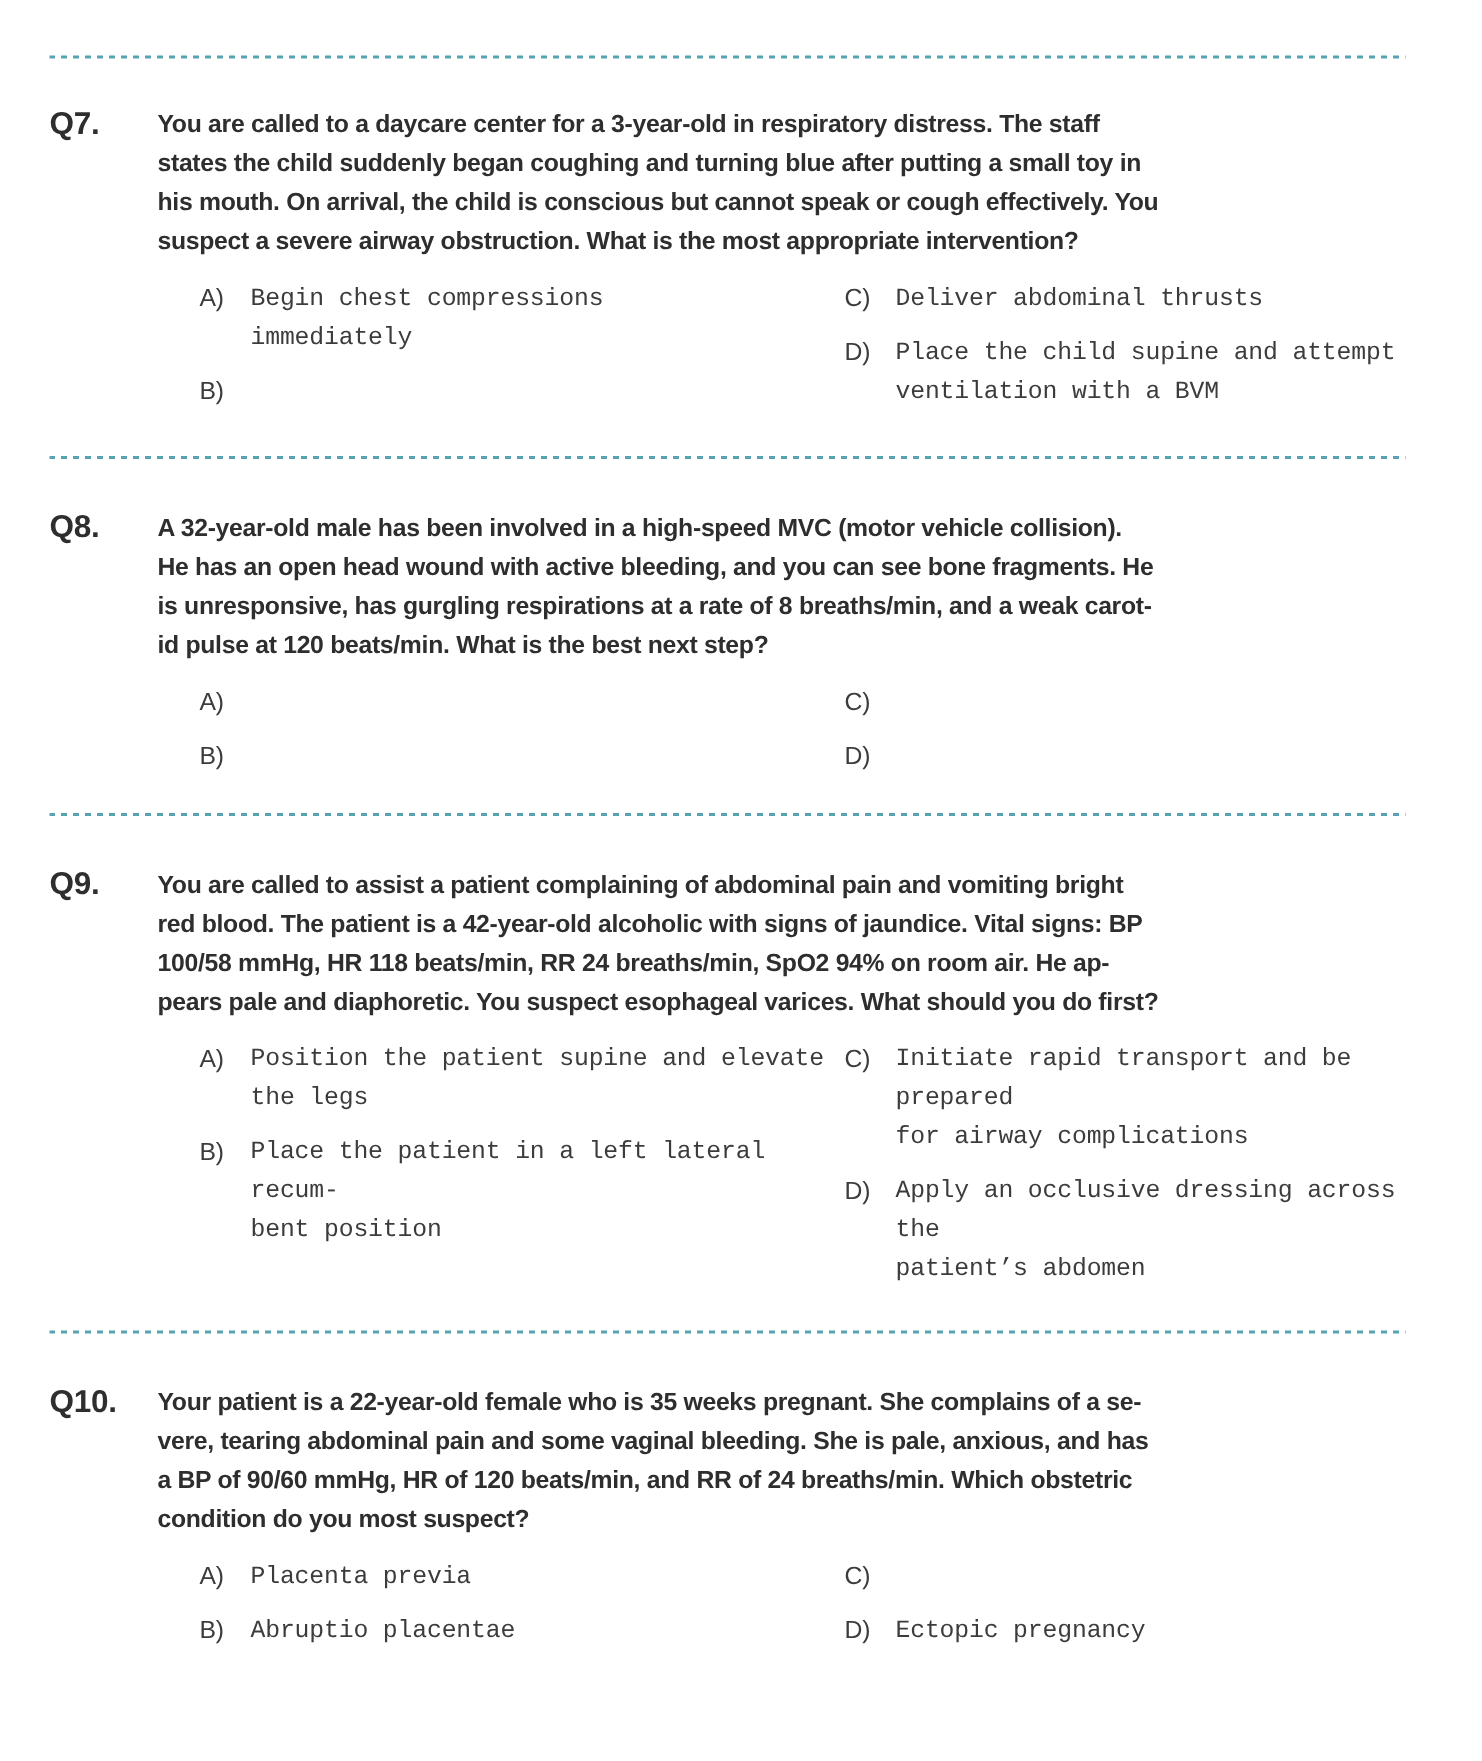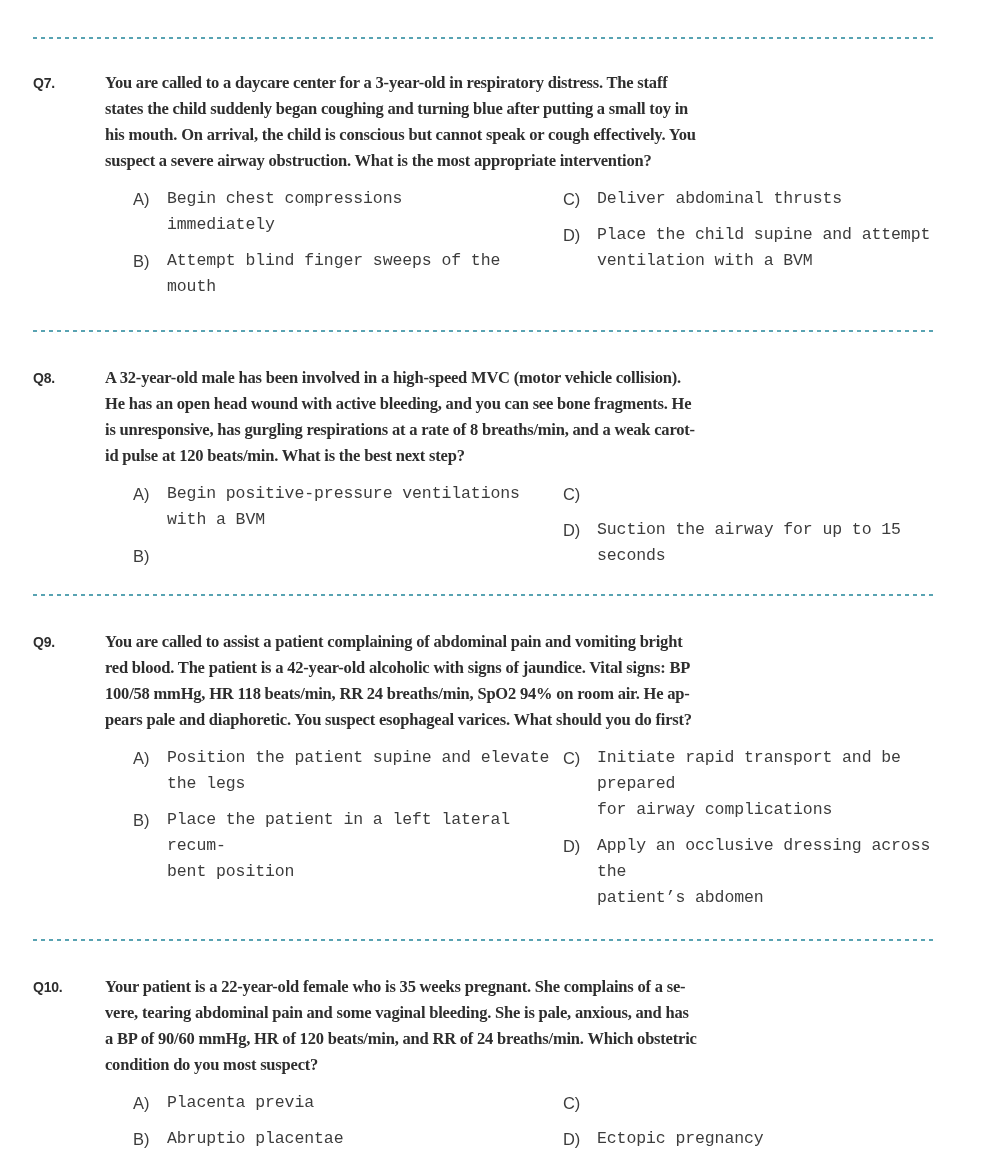--- a/index.html
+++ b/index.html
@@ -28,31 +28,30 @@
   .sep.sep-3{margin-top:15px;}
   .sep.sep-4{margin-top:18px;}
   .q{
     display:grid;
     grid-template-columns:72px 1fr;
     margin-top:31px;
   }
   .q.q-2,.q.q-3,.q.q-4{margin-top:33px;}
   .q-label{
     font-weight:700;
-    font-size:14px;line-height:26px;
+    font-size:21px;line-height:26px;
     color:var(--question-color);
     letter-spacing:-0.2px;
   }
   .q-text{
     font-weight:700;
     font-size:16.5px;line-height:26px;
     color:var(--question-color);
     letter-spacing:-0.2px;
     white-space:pre-line;
-    font-family:Liberation Serif, serif;
   }
   .opts{
     display:flex;
     margin-left:28px;
     margin-top:12px;
   }
   .opt-col{display:flex;flex-direction:column;}
   .opt-col.left{width:430px;flex-shrink:0;}
   .opt-col.right{flex:1;}
   .opt{
@@ -81,22 +80,20 @@
 suspect a severe airway obstruction. What is the most appropriate intervention?</p>
       <div class="opts">
         <div class="opt-col left">
           <div class="opt">
             <span class="opt-letter">A)</span>
             <span class="opt-text">Begin chest compressions
 immediately</span>
           </div>
           <div class="opt">
             <span class="opt-letter">B)</span>
-            <span class="opt-text">Attempt blind finger sweeps of the
-mouth</span>
           </div>
         </div>
         <div class="opt-col right">
           <div class="opt">
             <span class="opt-letter">C)</span>
             <span class="opt-text">Deliver abdominal thrusts</span>
           </div>
           <div class="opt">
             <span class="opt-letter">D)</span>
             <span class="opt-text">Place the child supine and attempt
@@ -113,35 +110,31 @@
     <div class="q-label">Q8.</div>
     <div class="q-body">
       <p class="q-text">A 32-year-old male has been involved in a high-speed MVC (motor vehicle collision).
 He has an open head wound with active bleeding, and you can see bone fragments. He
 is unresponsive, has gurgling respirations at a rate of 8 breaths/min, and a weak carot-
 id pulse at 120 beats/min. What is the best next step?</p>
       <div class="opts">
         <div class="opt-col left">
           <div class="opt">
             <span class="opt-letter">A)</span>
-            <span class="opt-text">Begin positive-pressure ventilations
-with a BVM</span>
-          </div>
-          <div class="opt">
-            <span class="opt-letter">B)</span>
-          </div>
-        </div>
-        <div class="opt-col right">
-          <div class="opt">
-            <span class="opt-letter">C)</span>
-          </div>
-          <div class="opt">
-            <span class="opt-letter">D)</span>
-            <span class="opt-text">Suction the airway for up to 15
-seconds</span>
+          </div>
+          <div class="opt">
+            <span class="opt-letter">B)</span>
+          </div>
+        </div>
+        <div class="opt-col right">
+          <div class="opt">
+            <span class="opt-letter">C)</span>
+          </div>
+          <div class="opt">
+            <span class="opt-letter">D)</span>
           </div>
         </div>
       </div>
     </div>
   </section>
 
   <div class="sep sep-3"></div>
 
   <section class="q q-3">
     <div class="q-label">Q9.</div>

